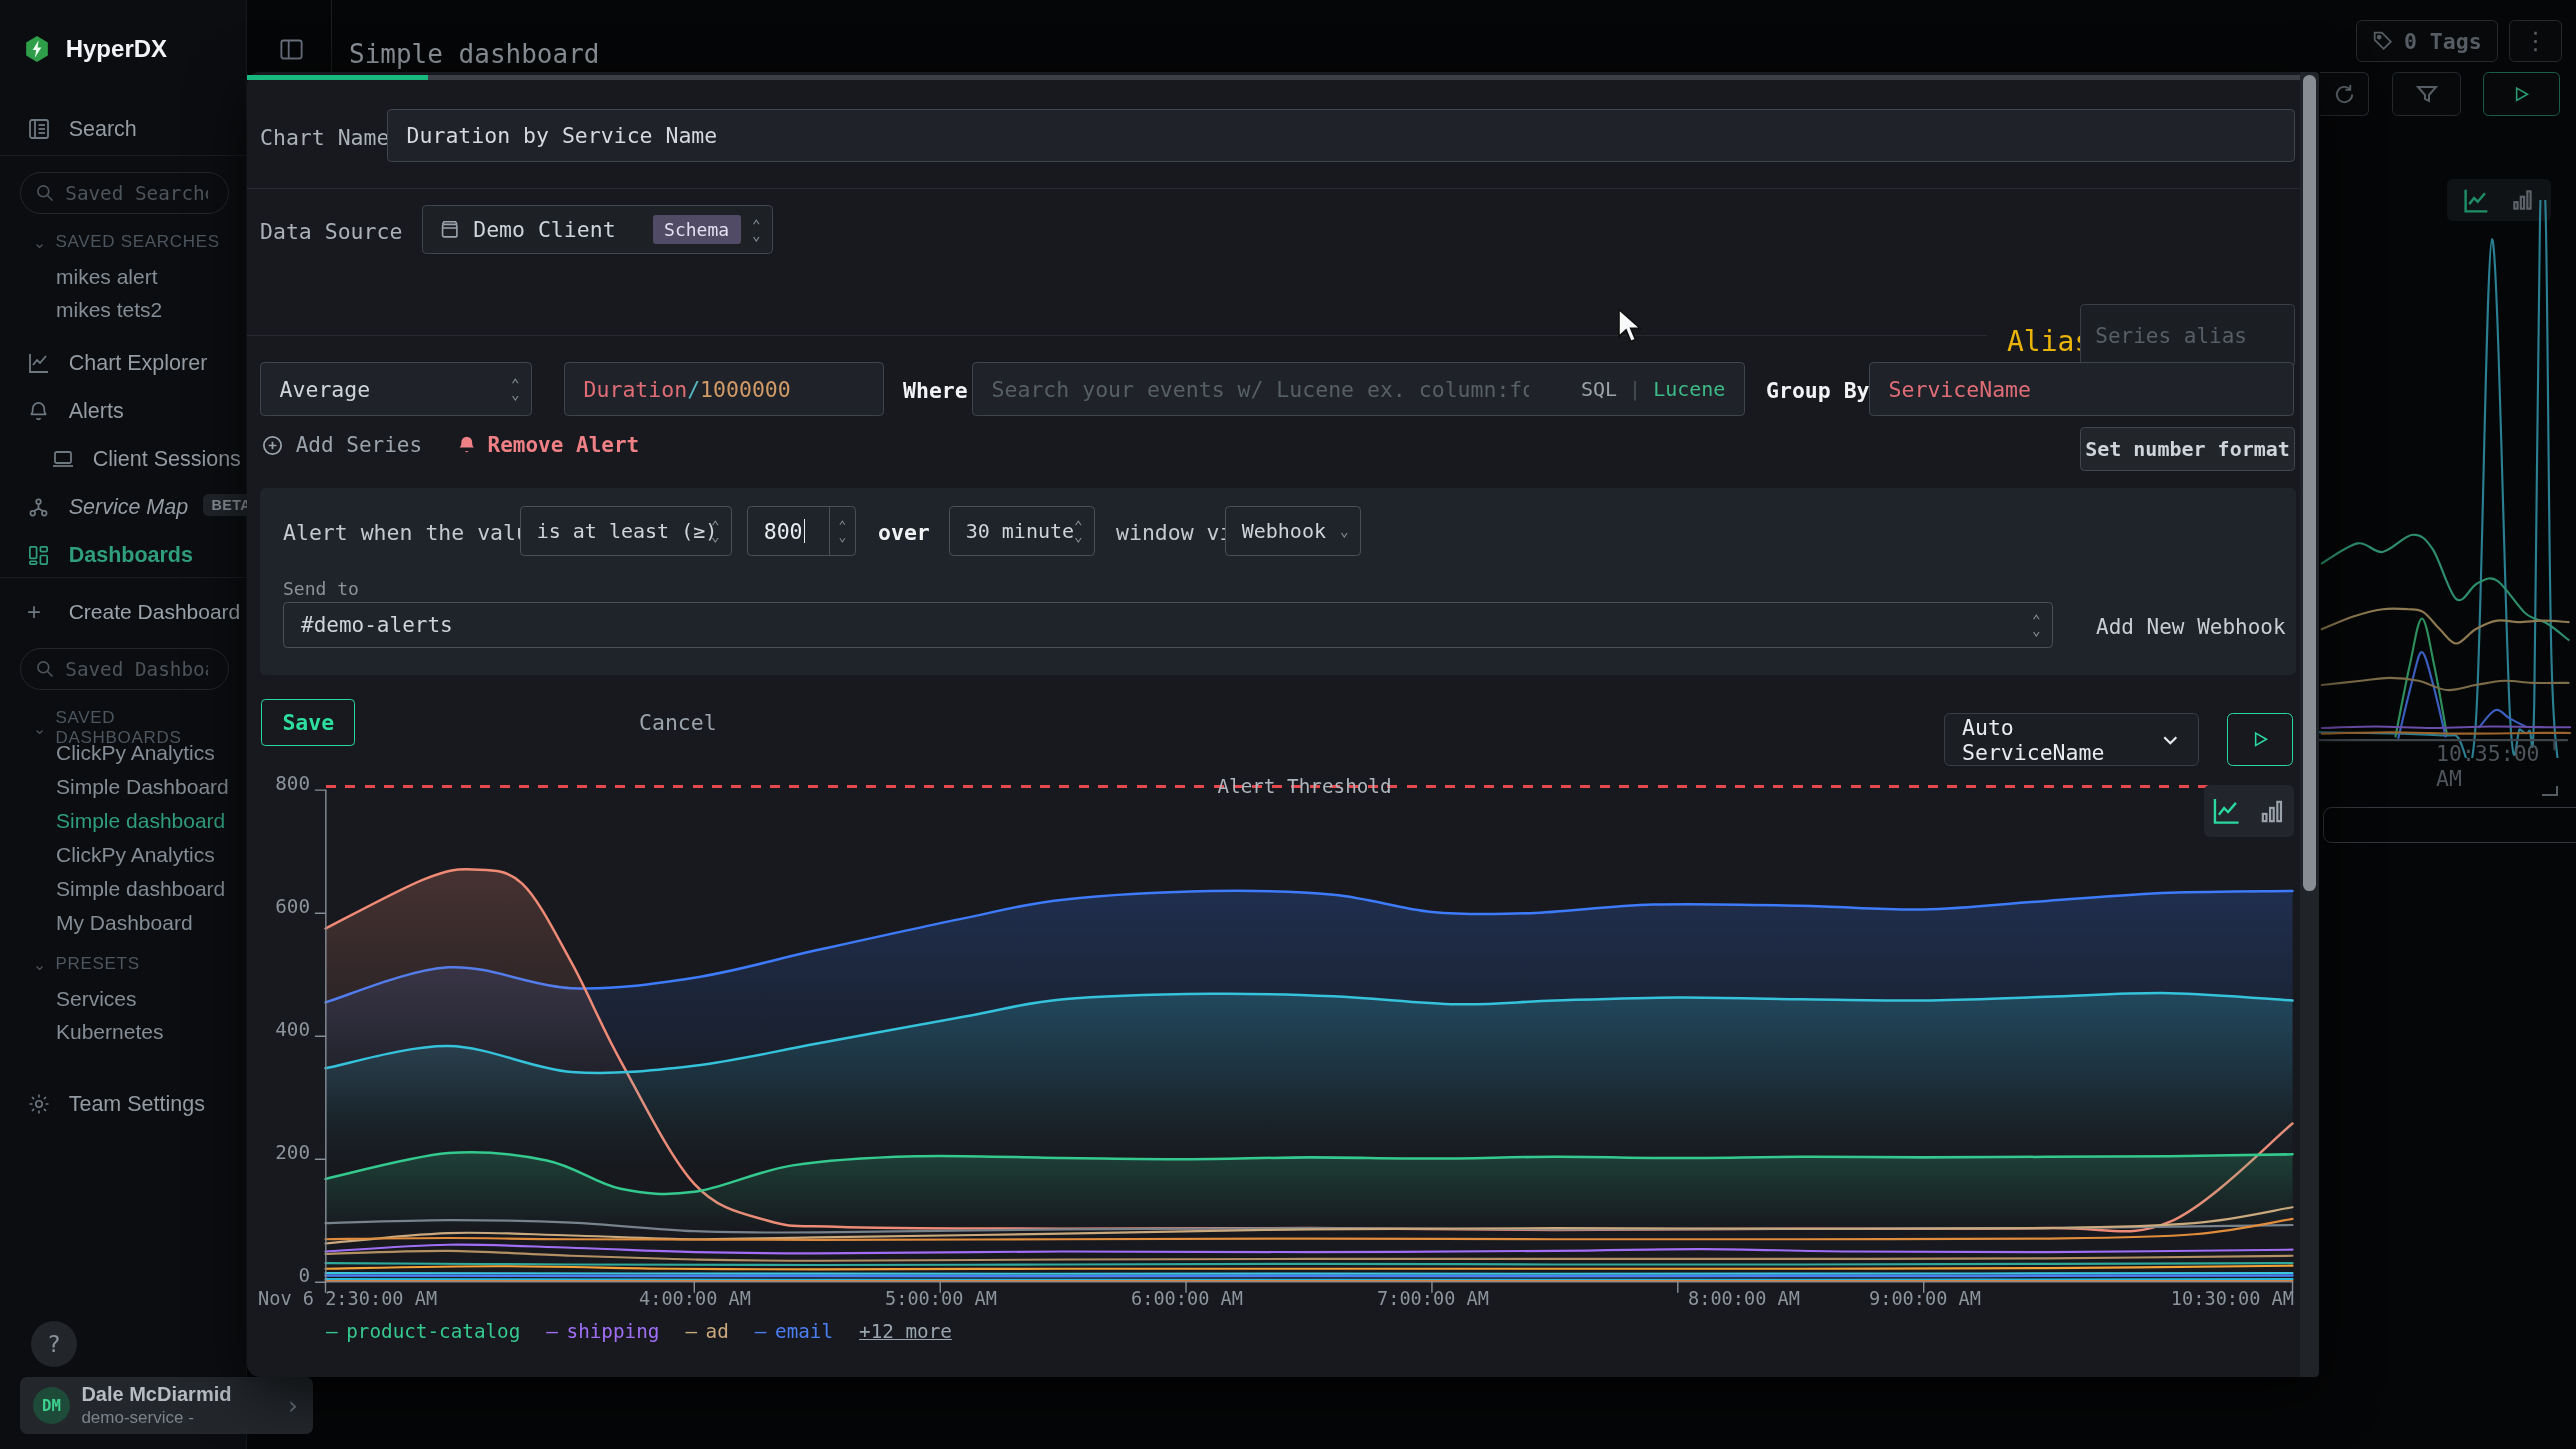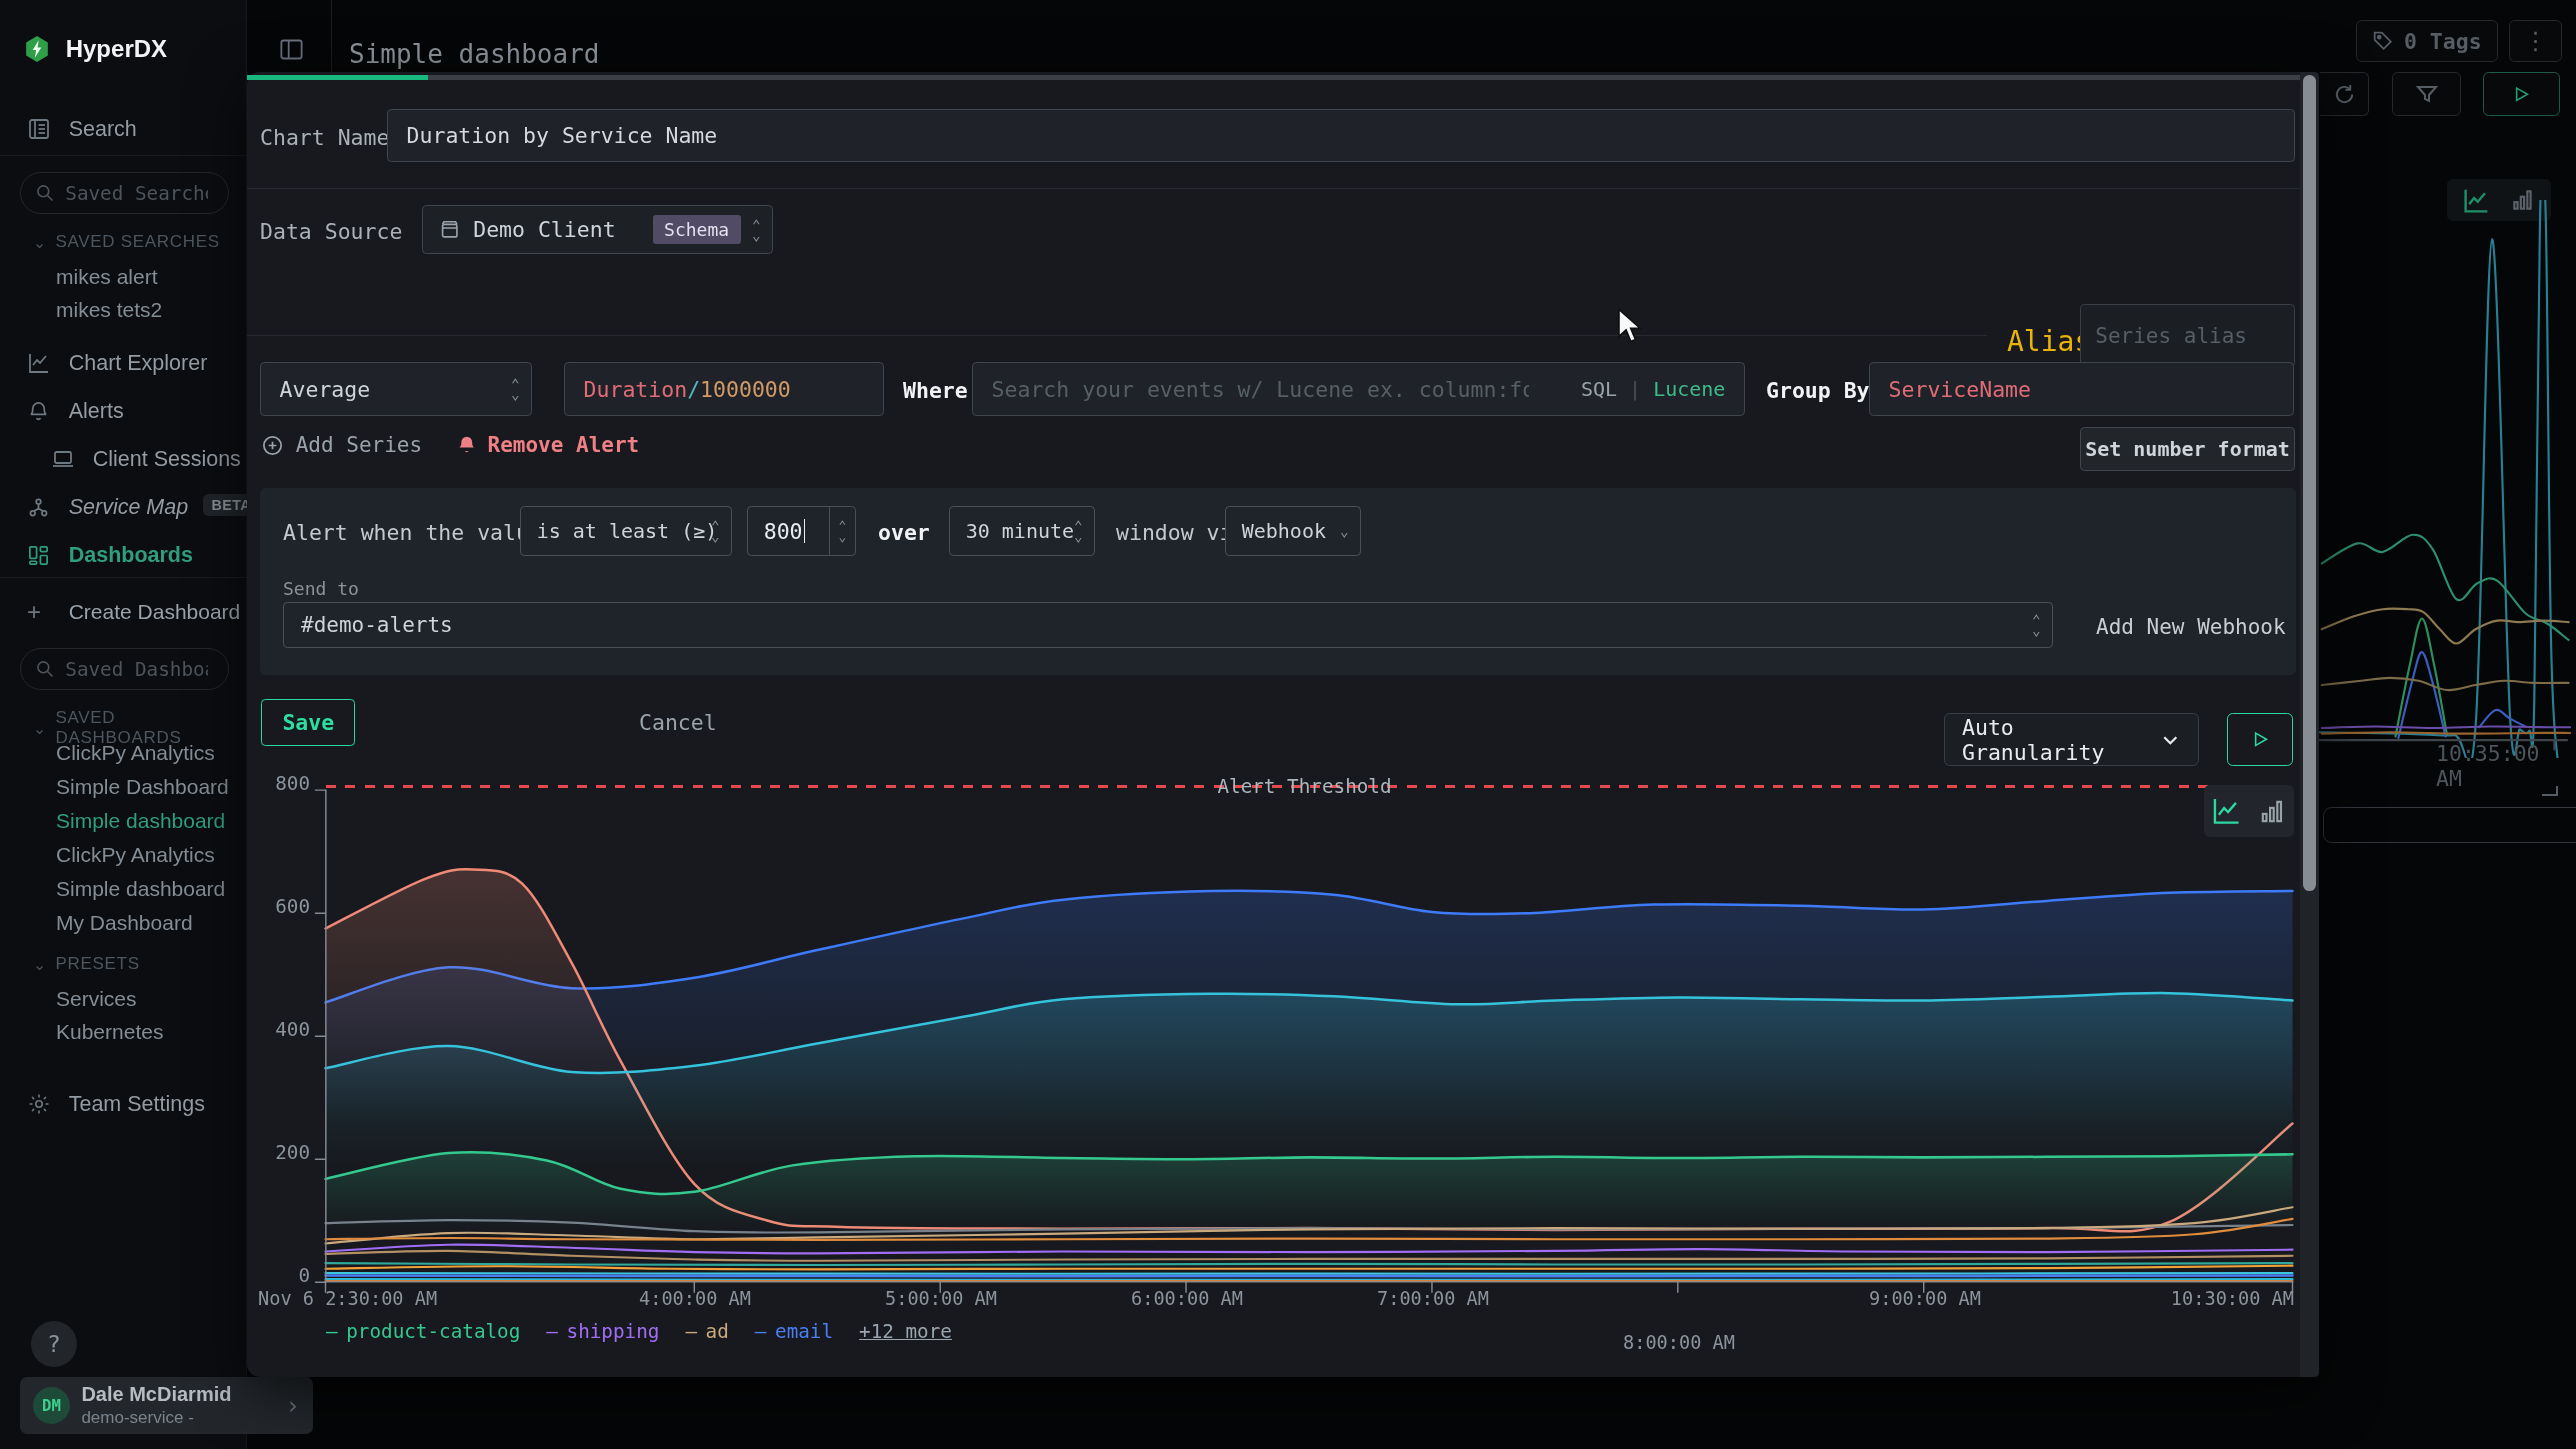--- a/index.html
+++ b/index.html
@@ -416,21 +416,21 @@
     </div>
 
     <div id="save-btn">
         <span>Save</span>
       </div>
     <div id="cancel-btn">
         <span>Cancel</span>
       </div>
 
     <div id="granularity">
-      <span>Auto Granularity</span>
+      <span>Auto ServiceName</span>
       <svg class="icon" width="21.5" height="21.5" viewBox="0 0 24 24" fill="none" stroke="#e9ecef" stroke-width="2.6">
           <path d="M5 9l7 7 7-7"></path>
         </svg>
     </div>
     <div id="run-btn">
       <svg class="icon" width="18.6" height="18.6" viewBox="0 0 24 24" fill="none" stroke="#2bd9a0" stroke-width="2">
           <path d="M6 4l14 8-14 8z"></path>
         </svg>
     </div>
 
@@ -507,21 +507,21 @@
         <div class="ylab" style="top: 243px;">400</div>
         <div class="ylab" style="top: 366px;">200</div>
         <div class="ylab" style="top: 489px;">0</div>
       </div>
     <div id="x-labels" style="position: absolute; left: 79px; top: 1216px; width: 1968px; height: 26px;">
         <div class="xlab" style="left: -68px;">Nov 6 2:30:00 AM</div>
         <div class="xlab" style="left: 369px; transform: translateX(-50%);">4:00:00 AM</div>
         <div class="xlab" style="left: 615px; transform: translateX(-50%);">5:00:00 AM</div>
         <div class="xlab" style="left: 861px; transform: translateX(-50%);">6:00:00 AM</div>
         <div class="xlab" style="left: 1107px; transform: translateX(-50%);">7:00:00 AM</div>
-        <div class="xlab" style="left: 1353px; transform: translateX(-50%); margin-top: 44px;">8:00:00 AM</div>
+        <div class="xlab" style="left: 1418px; transform: translateX(-50%);">8:00:00 AM</div>
         <div class="xlab" style="left: 1599px; transform: translateX(-50%);">9:00:00 AM</div>
         <div class="xlab" style="left: 1968px; transform: translateX(-100%);">10:30:00 AM</div>
       </div>
     <div id="legend" class="abs">
       <span class="leg-item">
           <span style="color: rgb(52, 201, 142);">—</span>
           <span style="color: rgb(52, 201, 142);">product-catalog</span>
         </span>
       <span class="leg-item">
           <span style="color: rgb(160, 110, 245);">—</span>

